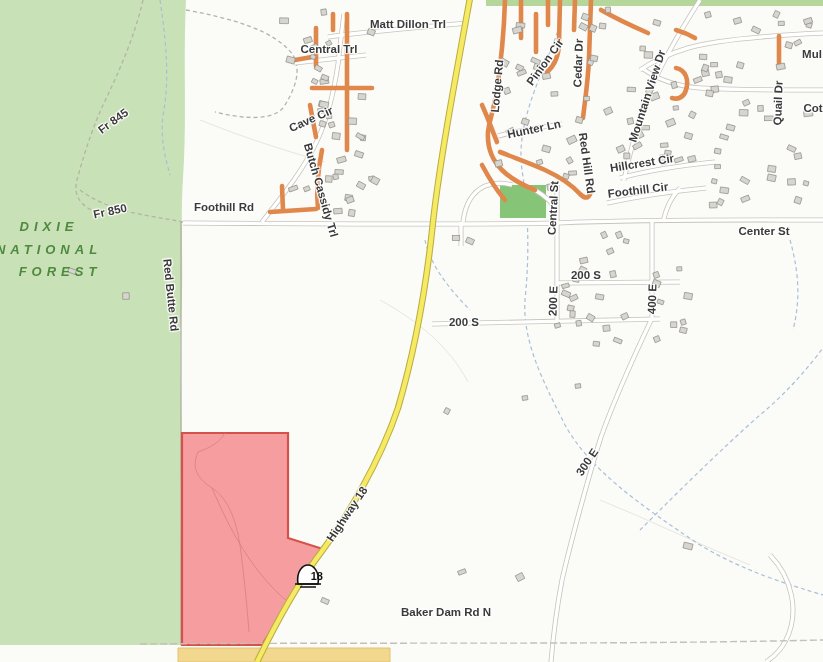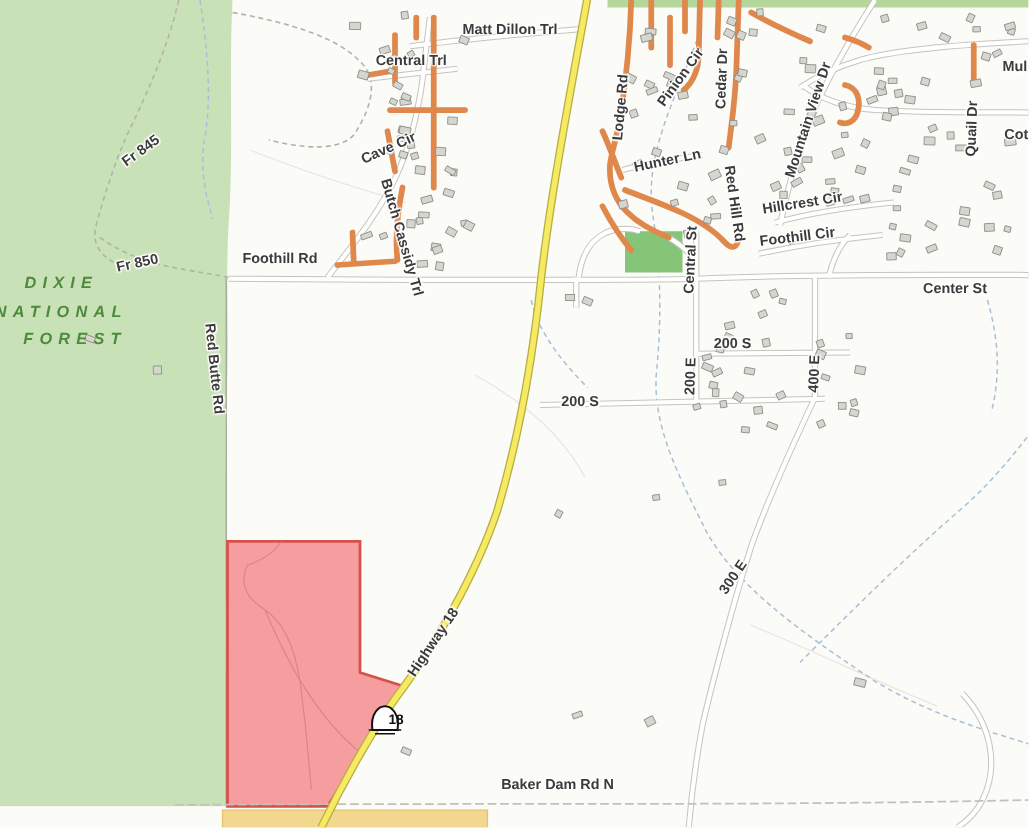--- a/index.html
+++ b/index.html
@@ -335,21 +335,21 @@
       <div class="lbl" style="left: 638px; top: 190px; --r: -7deg;">Foothill Cir</div>
       <div class="lbl" style="left: 764px; top: 214px; margin-top: 17px; --r: 0deg;">Center St</div>
       <div class="lbl" style="left: 553px; top: 208px; --r: -87deg;">Central St</div>
       <div class="lbl" style="left: 224px; top: 207px; --r: 0deg;">Foothill Rd</div>
       <div class="lbl" style="left: 586px; top: 275px; --r: 0deg;">200 S</div>
       <div class="lbl" style="left: 553px; top: 301px; --r: -88deg;">200 E</div>
       <div class="lbl" style="left: 652px; top: 299px; --r: -88deg;">400 E</div>
       <div class="lbl" style="left: 464px; top: 322px; text-align: center; --r: 0deg;">200 S</div>
       <div class="lbl" style="left: 587px; top: 462px; --r: -56deg;">300 E</div>
       <div class="lbl" style="left: 347px; top: 514px; --r: -56deg;">Highway 18</div>
-      <div class="lbl" style="left: 446px; top: 628px; --r: 0deg;">Baker Dam Rd N</div>
+      <div class="lbl" style="left: 446px; top: 612px; --r: 0deg;">Baker Dam Rd N</div>
       <div class="lbl" style="left: 113px; top: 121px; --r: -36deg;">Fr 845</div>
       <div class="lbl" style="left: 110px; top: 211px; --r: -12deg;">Fr 850</div>
       <div class="lbl" style="left: 171px; top: 295px; --r: 84deg;">Red Butte Rd</div>
       <div class="lbl forest-lbl" style="left: 49px; top: 226px; --r: 0deg;">DIXIE</div>
       <div class="lbl forest-lbl" style="left: 49px; top: 249px; --r: 0deg;">NATIONAL</div>
       <div class="lbl forest-lbl" style="left: 60px; top: 271px; --r: 0deg;">FOREST</div>
     </div>
 </div>
 
 </body></html>

